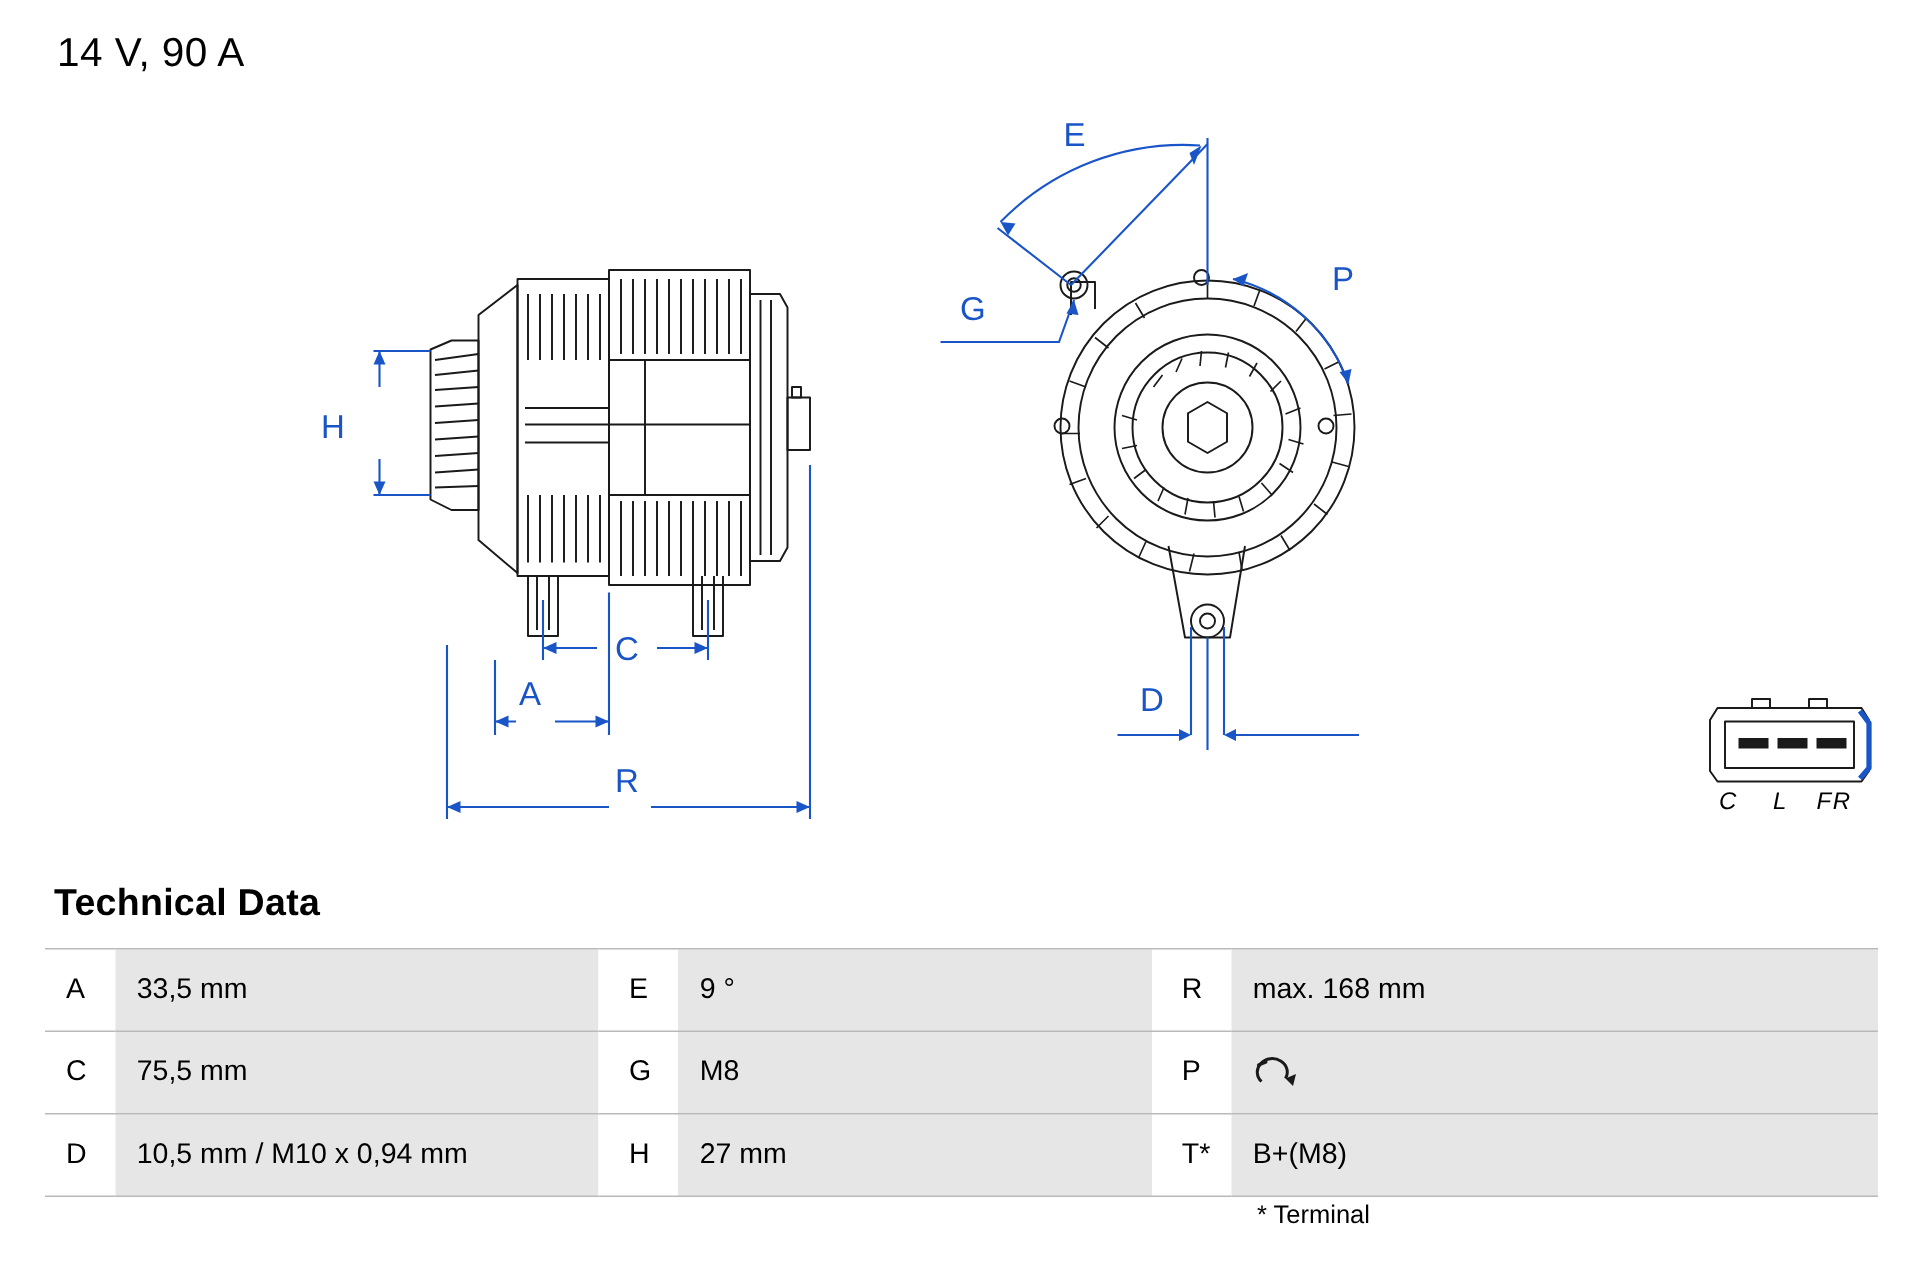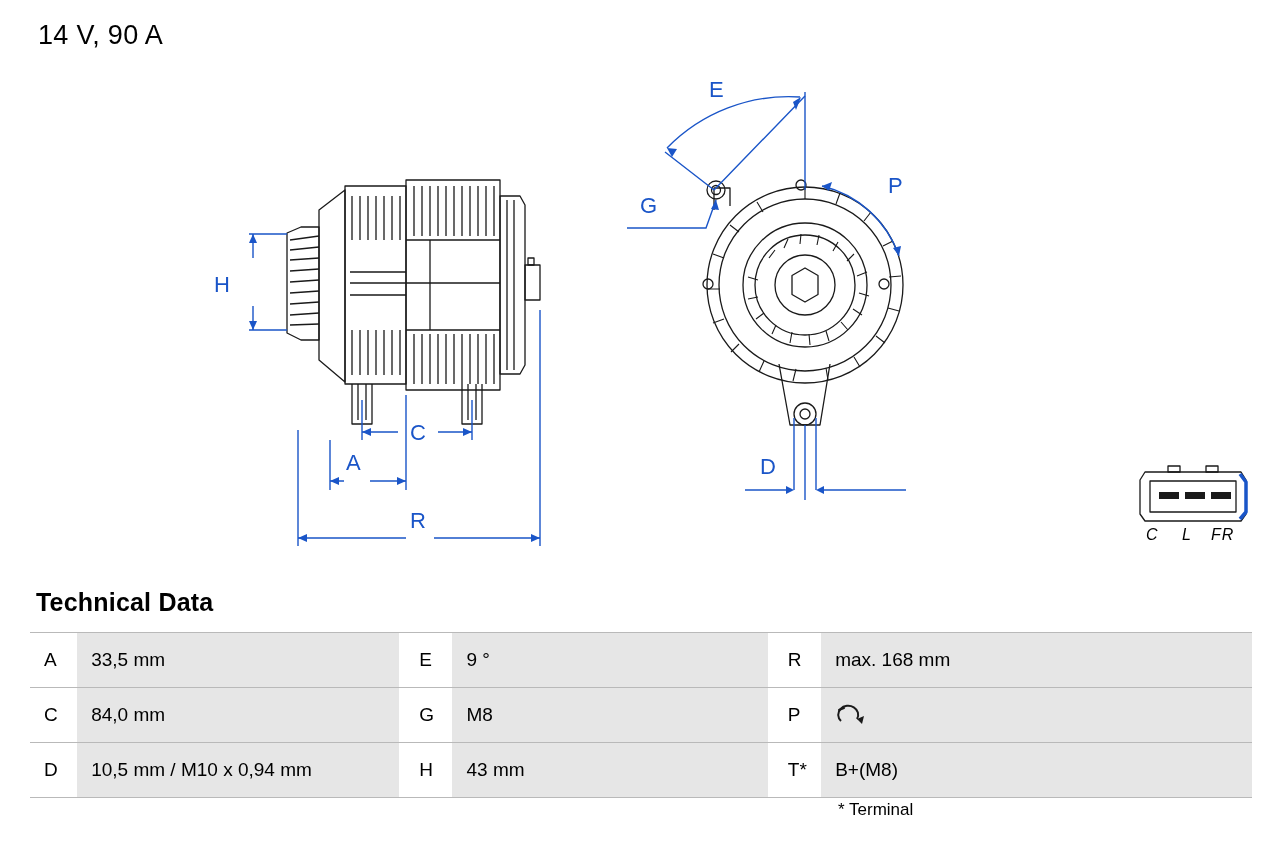--- a/index.html
+++ b/index.html
@@ -251,39 +251,39 @@
       <tr>
         <td class="key k1">A</td>
         <td class="val v1">33,5 mm</td>
         <td class="key k2">E</td>
         <td class="val v2">9 °</td>
         <td class="key k3">R</td>
         <td class="val v3">max. 168 mm</td>
       </tr>
       <tr>
         <td class="key k1">C</td>
-        <td class="val v1">84,0 mm</td>
+        <td class="val v1">75,5 mm</td>
         <td class="key k2">G</td>
         <td class="val v2">M8</td>
         <td class="key k3">P</td>
         <td class="val v3">
           <span class="rot-icon">
             <svg viewBox="0 0 34 24" width="34" height="24" fill="none" stroke="#1a1a1a" stroke-width="2">
               <path d="M6 18 A 10 9 0 1 1 22 16"></path>
               <path d="M22 16 L29 13 L27 21 Z" fill="#1a1a1a" stroke="none"></path>
               <path d="M4 7 L9 5" stroke-linecap="round"></path>
             </svg>
           </span>
         </td>
       </tr>
       <tr>
         <td class="key k1">D</td>
         <td class="val v1">10,5 mm / M10 x 0,94 mm</td>
         <td class="key k2">H</td>
-        <td class="val v2">43 mm</td>
+        <td class="val v2">27 mm</td>
         <td class="key k3">T*</td>
         <td class="val v3">B+(M8)</td>
       </tr>
     </tbody>
   </table>
 
   <div id="terminal-note">* Terminal</div>
 </div>
 
 </body></html>

